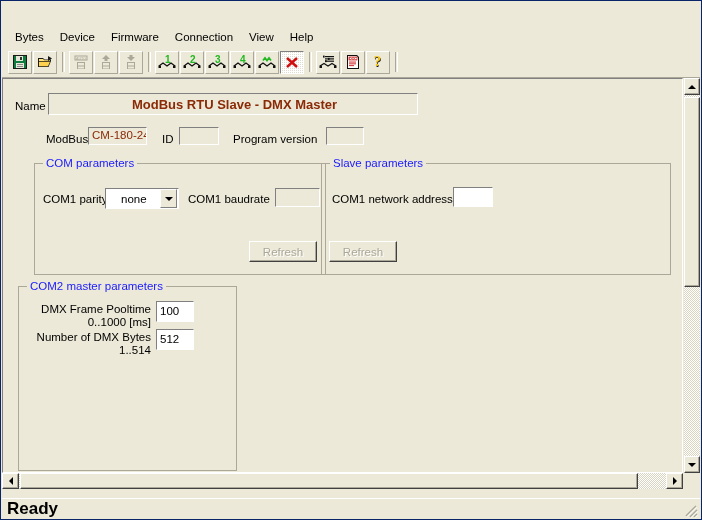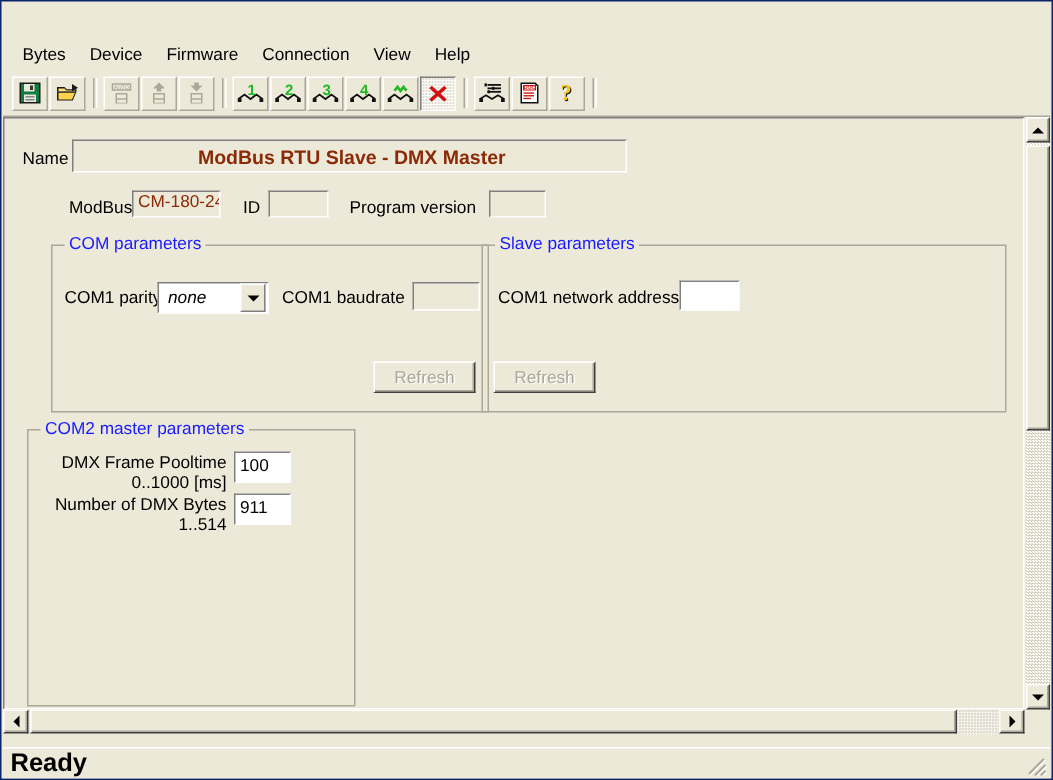--- a/index.html
+++ b/index.html
@@ -267,24 +267,23 @@
     border-right: 1px solid #ffffff;
     border-bottom: 1px solid #ffffff;
     background: #ffffff;
     display: flex;
     align-items: center;
     font-size: 11.5px;
     cursor: default;
   }
   .combo .cval {
     flex: 1;
-    padding-left: 6px;
+    padding-left: 15px;
     white-space: nowrap;
     overflow: hidden;
-    font-style: italic;
   }
   .combo .cbtn {
     width: 17px;
     height: 100%;
     background: #ece9d8;
     border-top: 1px solid #ffffff;
     border-left: 1px solid #ffffff;
     border-right: 1px solid #808080;
     border-bottom: 1px solid #808080;
     box-sizing: border-box;
@@ -631,21 +630,21 @@
 
       <div class="group" style="left:15px; top:207px; width:219px; height:185px;">
         <div class="group-title">COM2 master parameters</div>
 
         <div class="lbl r" style="left:0px; top:16px; width:132px;">DMX Frame Pooltime</div>
         <div class="lbl r" style="left:0px; top:29px; width:132px;">0..1000 [ms]</div>
         <div class="field" style="left:137px; top:14px; width:38px; height:21px;">100</div>
 
         <div class="lbl r" style="left:0px; top:44px; width:132px;">Number of DMX Bytes</div>
         <div class="lbl r" style="left:0px; top:57px; width:132px;">1..514</div>
-        <div class="field" style="left:137px; top:42px; width:38px; height:21px;">911</div>
+        <div class="field" style="left:137px; top:42px; width:38px; height:21px;">512</div>
       </div>
 
     </div>
 
     <div class="vscroll">
       <div class="sb-track" style="left:0; top:0; width:16px; height:395px;"></div>
       <div class="sb-arrow ar-up" style="left:0; top:0; width:16px; height:17px;">
           <i></i>
         </div>
       <div class="sb-thumb" style="left:0; top:19px; width:16px; height:190px;"></div>

